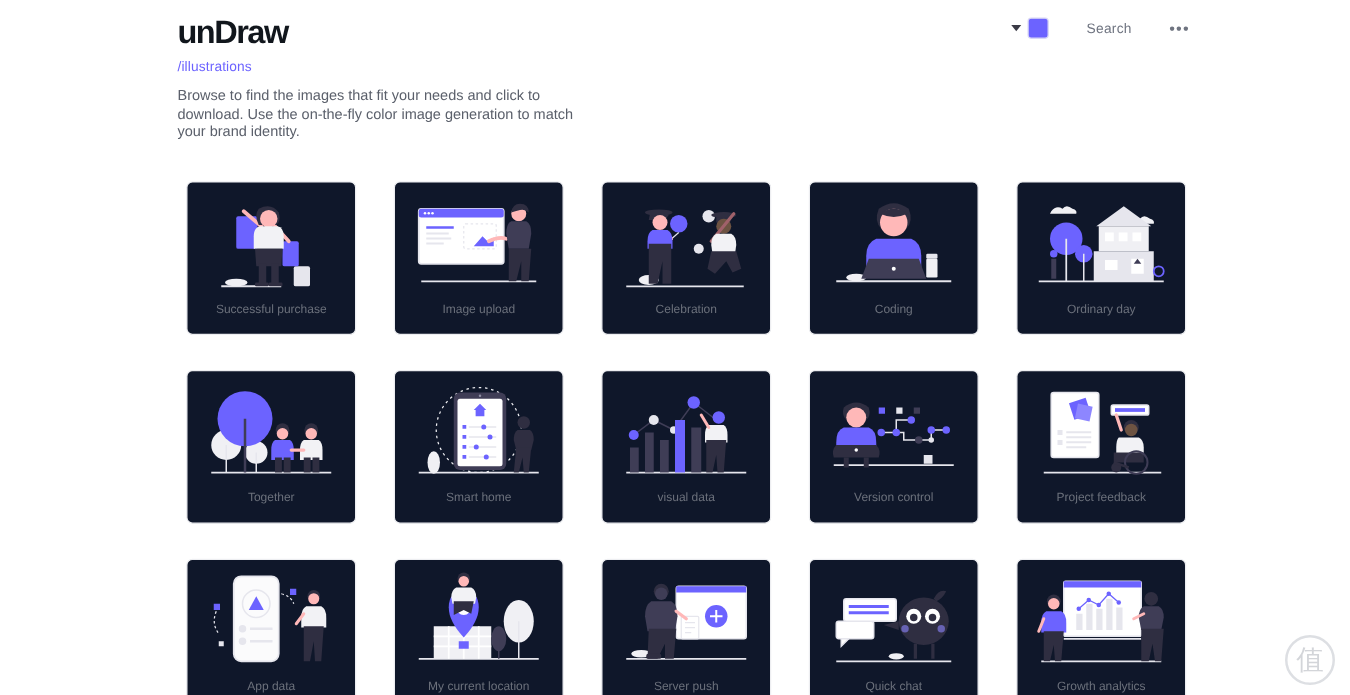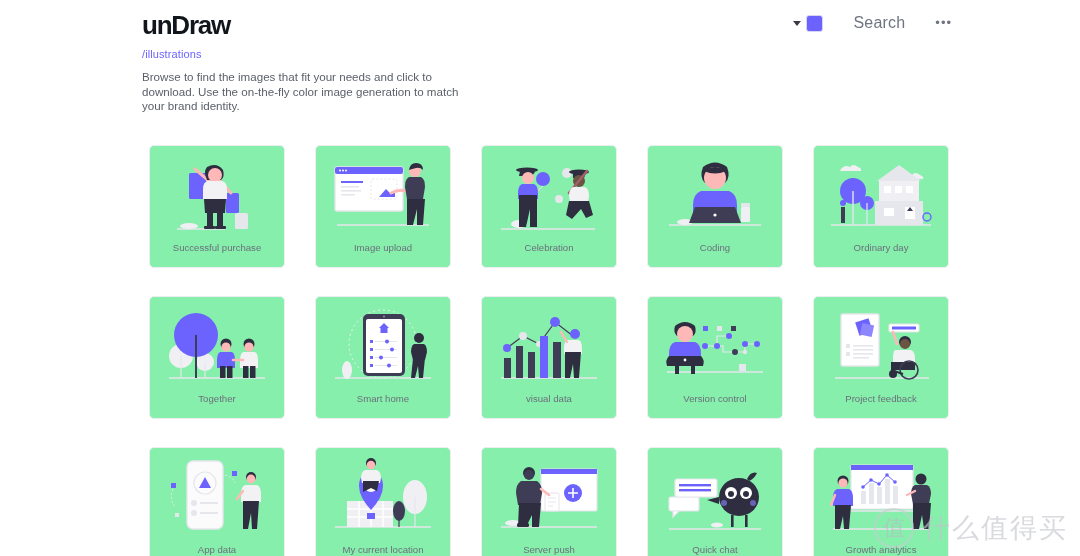--- a/index.html
+++ b/index.html
@@ -30,21 +30,21 @@
     width: 0; height: 0;
     border-left: 4px solid transparent;
     border-right: 4px solid transparent;
     border-top: 5px solid #3b3b46;
   }
   .swatch {
     width: 17px; height: 17px; border-radius: 3px;
     background: #6c63ff; border: 1px solid #d8d6f5;
   }
   .search-label {
-    font-size: 16px; color: #6f7480; margin-left: 20px; letter-spacing: .2px;
+    font-size: 11px; color: #6f7480; margin-left: 20px; letter-spacing: .2px;
   }
   .dots {
     margin-left: 20px; font-size: 13px; color: #6f7480; letter-spacing: 1px;
     line-height: 10px;
   }
 
   
   .crumb {
     position: absolute; left: 142px; top: 48px;
     font-size: 11px; font-weight: normal; color: #6c63ff; letter-spacing: .1px;
@@ -57,21 +57,21 @@
   
   .grid {
     position: absolute; left: 149px; top: 145px;
     display: grid;
     grid-template-columns: repeat(5, 136px);
     column-gap: 30px;
     row-gap: 28px;
   }
   .card {
     width: 136px; height: 123px;
-    background: #86efac;
+    background: #0f172a;
     border: 1px solid #edeef1;
     border-radius: 5px;
     display: flex; flex-direction: column;
     align-items: center; justify-content: flex-start;
     overflow: hidden;
   }
   .thumb {
     width: 136px; height: 96px;
     display: flex; align-items: center; justify-content: center;
   }
@@ -494,16 +494,15 @@
             <path d="M86 50 h18 l-2 26 h-5 l-2 -14 l-3 14 h-6z" fill="#2f2e41"></path>
             <line x1="88" y1="38" x2="80" y2="42" stroke="#ffb8b8" stroke-width="2.4" stroke-linecap="round"></line>
           </svg>
         </div>
         <div class="card-label">Growth analytics</div>
       </div>
     </div>
 
   <div class="watermark">
     <div class="wm-logo">值</div>
-    <div class="wm-text">什么值得买</div>
   </div>
 
 </div>
 
 </body></html>

